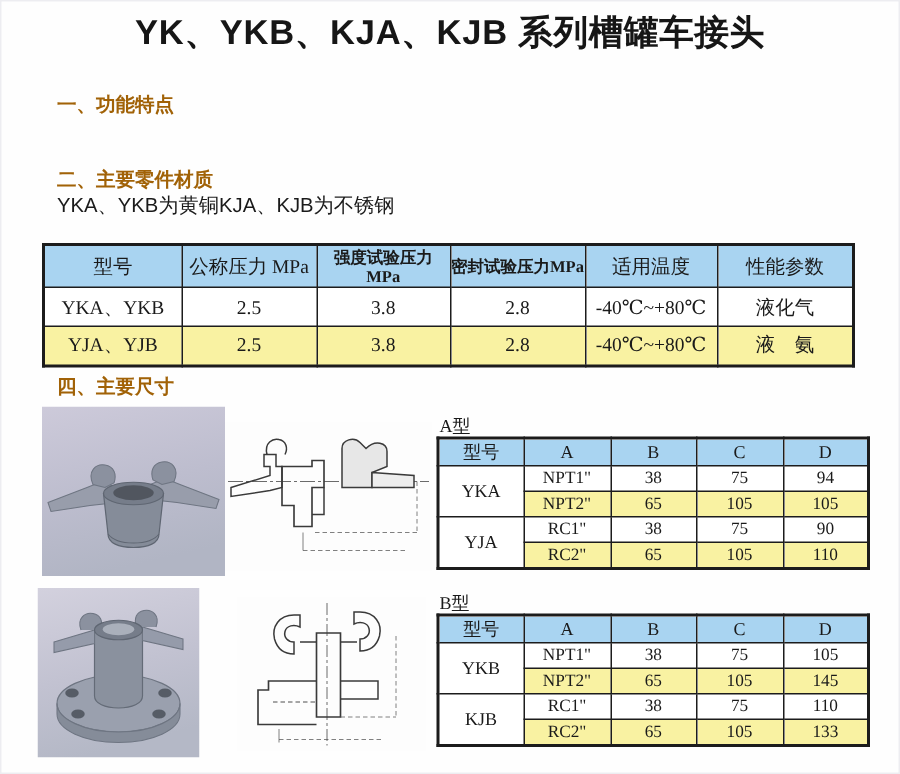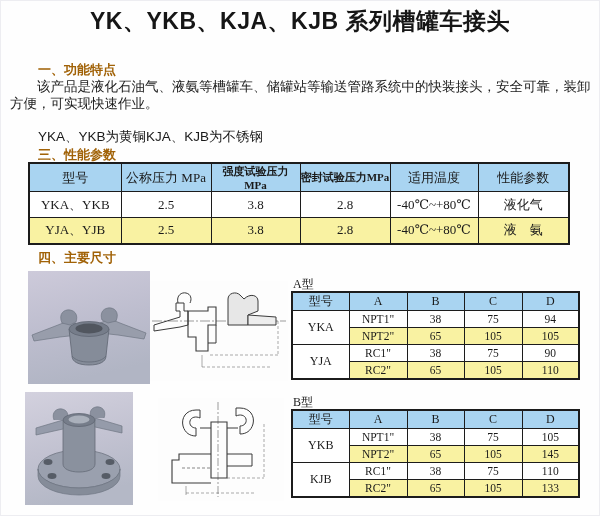--- a/index.html
+++ b/index.html
@@ -84,27 +84,26 @@
   #drawing-type-b { left: 158px; top: 398px; }
 </style>
 </head>
 <body>
 
 <div class="page">
 
   <h1 class="title">YK、YKB、KJA、KJB 系列槽罐车接头</h1>
 
   <div class="sec-heading" id="heading-features">一、功能特点</div>
-  <p class="body-text">该产品是液化石油气、液氨等槽罐车、储罐站等输送管路系统中的快装接头，安全可靠，装卸方便，可实现快速作业。</p>
-
+
+  <div class="sec-heading" id="heading-materials">二、主要零件材质</div>
   <p class="materials-line">
     <span class="brass">YKA、YKB为黄铜</span><span>KJA、KJB为不锈钢</span>
   </p>
 
-  <div class="sec-heading" id="heading-performance">三、性能参数</div>
 
   <table class="perf-table">
     <colgroup>
         <col style="width:92px">
         <col style="width:90px">
         <col style="width:89px">
         <col style="width:90px">
         <col style="width:88px">
         <col style="width:91px">
       </colgroup>

